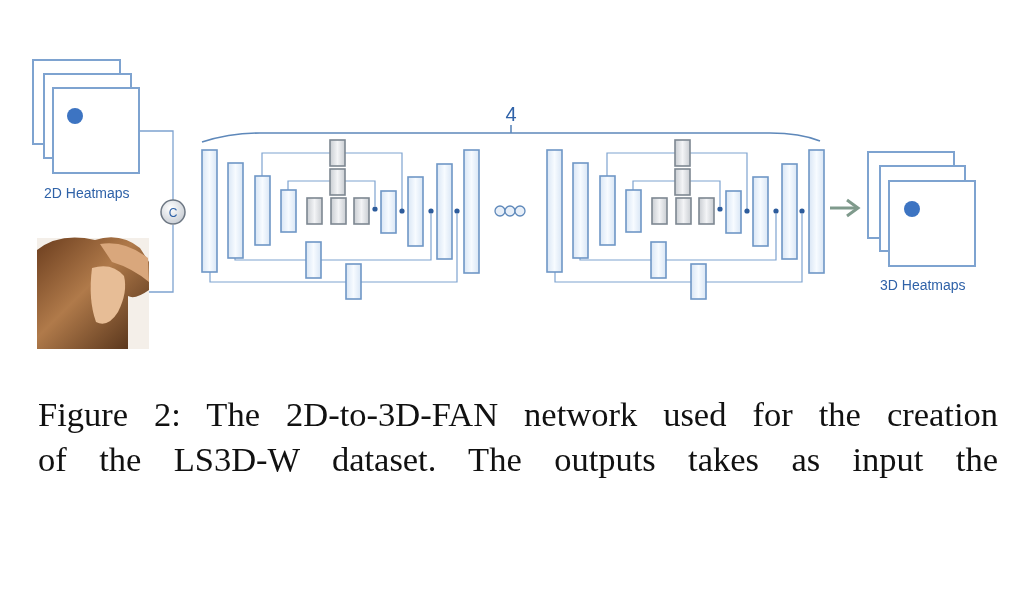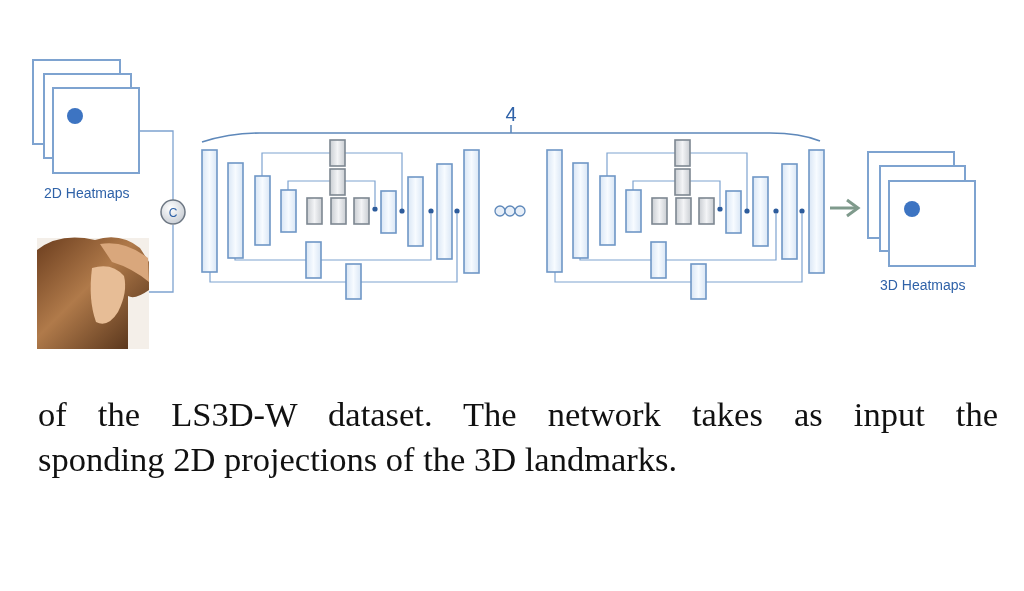--- a/index.html
+++ b/index.html
@@ -141,15 +141,15 @@
   <g>
     <rect x="868" y="152" width="86" height="86" fill="#fff" stroke="#7ea3d0" stroke-width="2"></rect>
     <rect x="880" y="166" width="85" height="85" fill="#fff" stroke="#7ea3d0" stroke-width="2"></rect>
     <rect x="889" y="181" width="86" height="85" fill="#fff" stroke="#7ea3d0" stroke-width="2"></rect>
     <circle cx="912" cy="209" r="8" fill="#3d74c2"></circle>
   </g>
   <text class="lbl" x="880" y="290" font-size="14">3D Heatmaps</text>
 </svg>
 
 <div id="caption">
-  <span class="line just">of the LS3D-W dataset.  The network takes as input the</span>
-  <span class="line">sponding 2D projections of the 3D landmarks.</span>
+  <span class="line just">Figure 2: The 2D-to-3D-FAN network used for the creation</span>
+  <span class="line just">of the LS3D-W dataset.  The outputs takes as input the</span>
 </div>
 
 </body></html>

